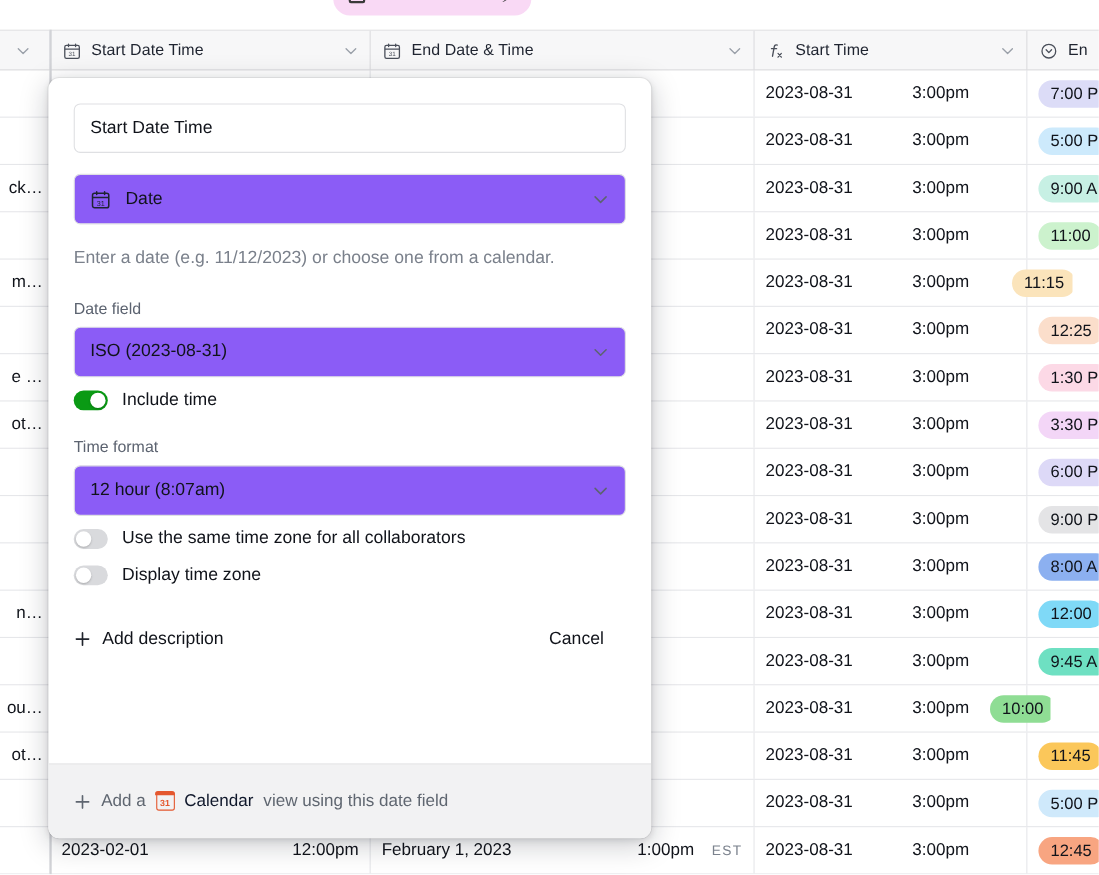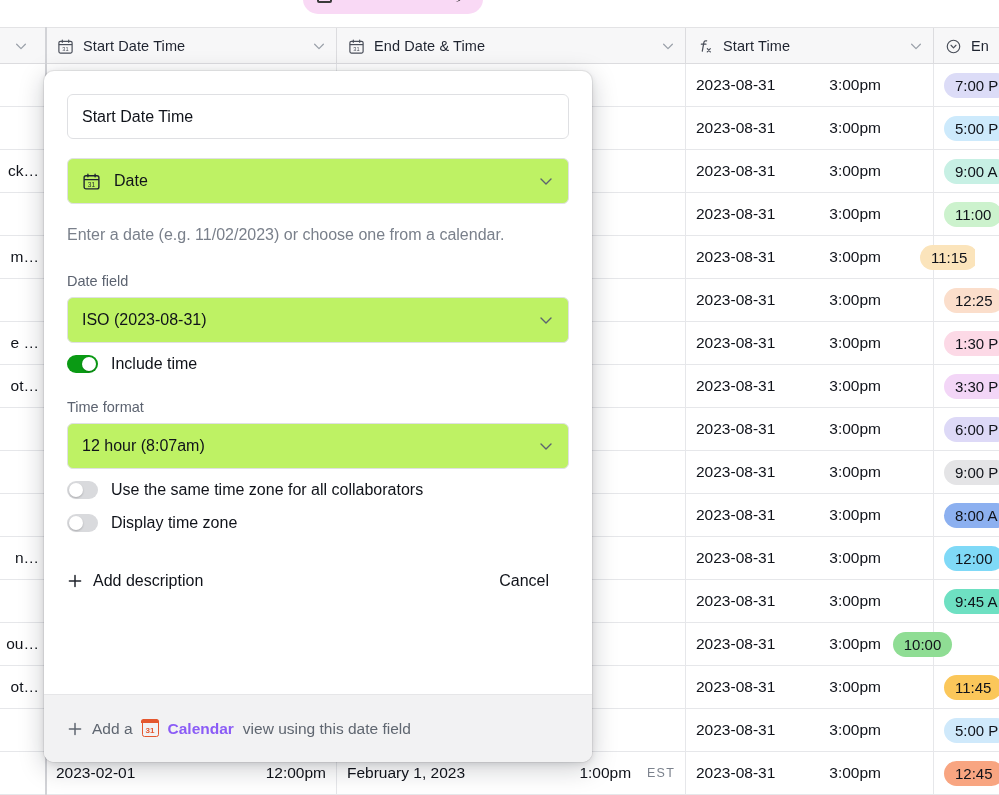--- a/index.html
+++ b/index.html
@@ -111,21 +111,21 @@
     border: 1px solid #dfe0e3; border-radius: 6px;
     background: #fff;
     font-family: "Liberation Sans", sans-serif;
     font-size: 16px; color: #10131a;
     padding: 0 14px; outline: none;
   }
 
   .selectbox {
     width: 100%; height: 46px; margin-top: 19px;
     border: 1px solid #dfe0e3; border-radius: 6px;
-    background: #bef264;
+    background: #8b5cf6;
     display: flex; align-items: center; padding: 0 14px;
     font-size: 16px; color: #10131a; cursor: pointer;
   }
   .selectbox .sb-ico { width: 19px; height: 19px; margin-right: 13px; flex:none; color:#1f2430; }
   .selectbox .sb-label { flex: 1 1 auto; white-space: nowrap; overflow: hidden; }
   .selectbox .sb-chev { flex: none; width: 16px; height: 16px; color:#5c6370; }
 
   .helptext {
     margin-top: 18px; font-size: 16px; line-height: 25px; color: #7a808b;
     max-width: 470px;
@@ -186,21 +186,21 @@
   .cal-mini {
     width: 17px; height: 17px; border: 1.7px solid #e4572e; border-radius: 2.5px;
     position: relative; display:inline-flex; align-items:flex-end; justify-content:center;
     font-size: 8px; color: #e4572e; font-weight: bold; line-height: 1;
     padding-bottom: 1.5px;
   }
   .cal-mini::before {
     content:""; position:absolute; left:-1.7px; right:-1.7px; top:-1.7px; height:4px;
     background:#e4572e; border-radius: 2.5px 2.5px 0 0;
   }
-  .footer-link .strong { font-weight: bold; color: #8b5cf6; }
+  .footer-link .strong { font-weight: normal; color: #0f172a; }
 </style>
 </head>
 <body>
 
 <div id="app">
 
   <div class="top-strip">
     <div class="top-badge">
       <span class="tb-ico"></span>
       <span class="tb-tail"></span>
@@ -442,21 +442,21 @@
         </div>
       </div>
       <div class="row" style="top: 559px;">
         <div class="cell c-rowlabel" style="left: 0px; width: 46px;">ou…</div>
         <div class="cell c-startdt" style="left: 46px; width: 291px;"></div>
         <div class="cell c-enddt" style="left: 337px; width: 349px;"></div>
         <div class="cell c-formula" style="left: 686px; width: 248px;">
           <span>2023-08-31</span>
           <span class="dt-time" style="margin-left: auto; margin-right: 42px;">3:00pm</span>
         </div>
-        <div class="cell c-select" style="left: 890px; width: 65px; justify-content: center;">
+        <div class="cell c-select" style="left: 890px; width: 65px;">
           <span class="pill" style="background: rgb(143, 221, 148);">10:00</span>
         </div>
       </div>
       <div class="row" style="top: 602px;">
         <div class="cell c-rowlabel" style="left: 0px; width: 46px;">ot…</div>
         <div class="cell c-startdt" style="left: 46px; width: 291px;"></div>
         <div class="cell c-enddt" style="left: 337px; width: 349px;"></div>
         <div class="cell c-formula" style="left: 686px; width: 248px;">
           <span>2023-08-31</span>
           <span class="dt-time" style="margin-left: auto; margin-right: 42px;">3:00pm</span>
@@ -515,21 +515,21 @@
           </svg>
         </span>
         <span class="sb-label">Date</span>
         <span class="sb-chev">
           <svg viewBox="0 0 16 16" width="16" height="16">
               <path d="M3 6l5 5 5-5" fill="none" stroke="currentColor" stroke-width="1.4" stroke-linecap="round" stroke-linejoin="round"></path>
             </svg>
         </span>
       </div>
 
-      <div class="helptext">Enter a date (e.g. 11/02/2023) or choose one from a calendar.</div>
+      <div class="helptext">Enter a date (e.g. 11/12/2023) or choose one from a calendar.</div>
 
       <div class="fieldlabel">Date field</div>
       <div class="selectbox compact">
         <span class="sb-label">ISO (2023-08-31)</span>
         <span class="sb-chev">
           <svg viewBox="0 0 16 16" width="16" height="16">
               <path d="M3 6l5 5 5-5" fill="none" stroke="currentColor" stroke-width="1.4" stroke-linecap="round" stroke-linejoin="round"></path>
             </svg>
         </span>
       </div>

